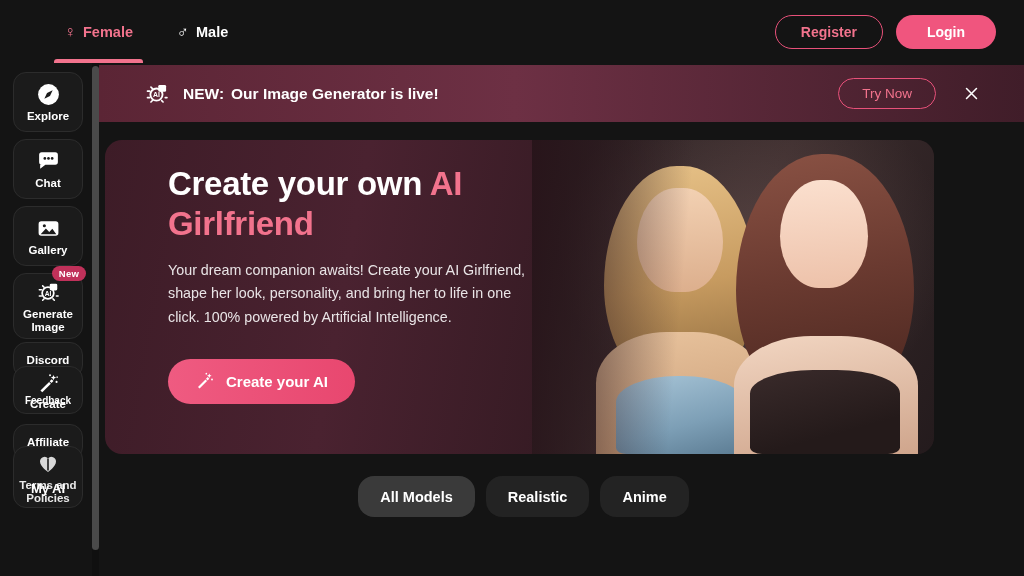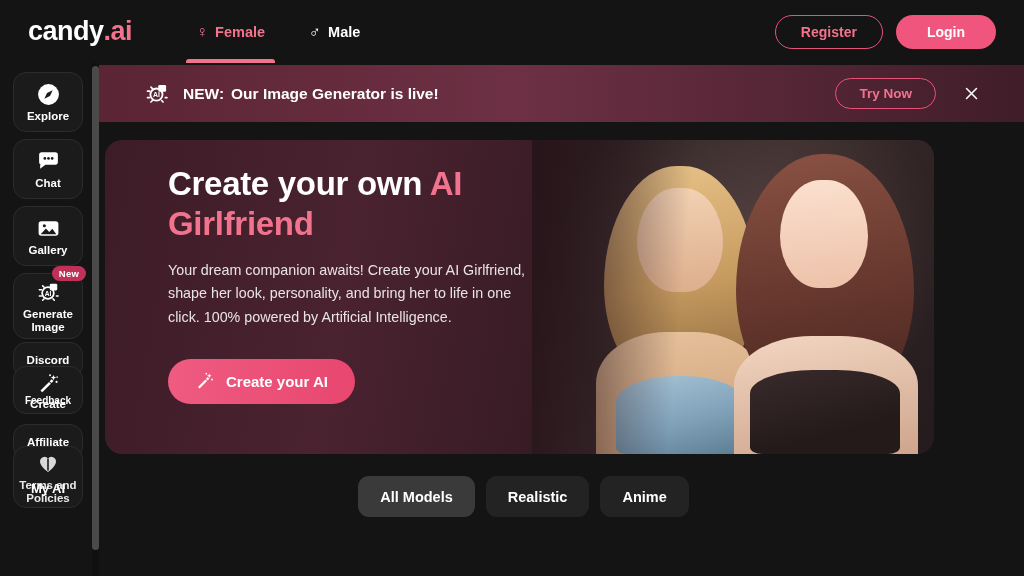--- a/index.html
+++ b/index.html
@@ -98,21 +98,21 @@
   .banner {
     position:relative; margin:2px 0 0 0; height:57px; width:925px;
     background:linear-gradient(90deg,#5b2535 0%,#6d3044 45%,#401d29 100%);
     display:flex; align-items:center;
   }
   .banner-icon { margin-left:45px; width:26px; height:26px; display:flex; align-items:center; justify-content:center; }
   .banner-txt { margin-left:13px; font-size:15.5px; font-weight:700; color:#fff; white-space:nowrap; }
   .banner-txt .lead { margin-right:7px; }
   .btn-trynow {
     margin-left:auto; border:1.5px solid #e8517a; color:#f2738d; background:transparent;
-    border-radius:19px; height:31px; padding:0 23px; font-size:13.5px; font-weight:700;
+    border-radius:19px; height:31px; padding:0 23px; font-size:13.5px; font-weight:400;
     cursor:pointer; display:flex; align-items:center; font-family:inherit;
   }
   .banner-close {
     margin-left:24px; margin-right:42px; width:22px; height:22px; cursor:pointer;
     display:flex; align-items:center; justify-content:center;
   }
 
   
   .hero {
     position:relative; margin:18px 14px 0 6px; height:314px;
@@ -153,36 +153,32 @@
   .art-shade { position:absolute; inset:0; background:linear-gradient(95deg, rgba(40,20,26,.95) 0%, rgba(40,20,26,.55) 16%, rgba(0,0,0,0) 38%); }
 
   
   .explore-h {
     margin-top:26px; text-align:center; font-size:29px; font-weight:700;
     letter-spacing:-0.2px;
   }
   .explore-h .pink { color:#f2738d; }
   .filters { margin-top:22px; display:flex; justify-content:center; gap:11px; }
   .filter-chip {
-    height:41px; padding:0 22px; border-radius:11px; background:#232323;
+    height:41px; padding:0 22px; border-radius:16px; background:#232323;
     display:flex; align-items:center; font-size:14.5px; font-weight:700;
     color:#fff; cursor:pointer; font-family:inherit; border:none;
   }
   .filter-chip.active { background:#3a3a3a; }
 </style>
 </head>
 <body>
 
 <div id="app">
 
   <div class="header">
-    <div class="logo">
-      <span class="w">candy</span>
-        <span class="p">.ai</span>
-    </div>
 
     <div class="nav">
       <div class="nav-item active">
         <span class="gsym">♀</span>
         <span>Female</span>
         <span class="underline"></span>
       </div>
       <div class="nav-item">
         <span class="gsym">♂</span>
         <span>Male</span>

